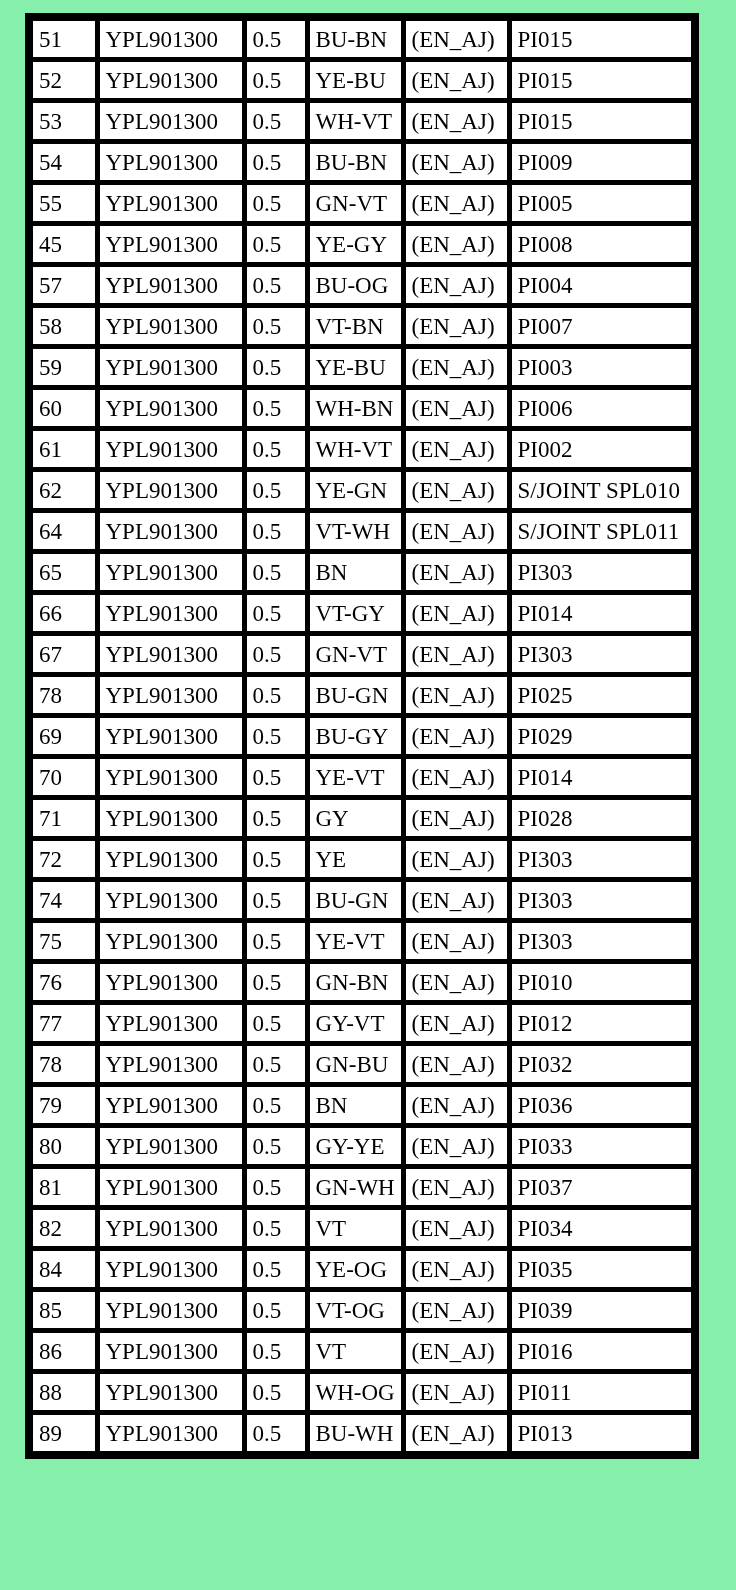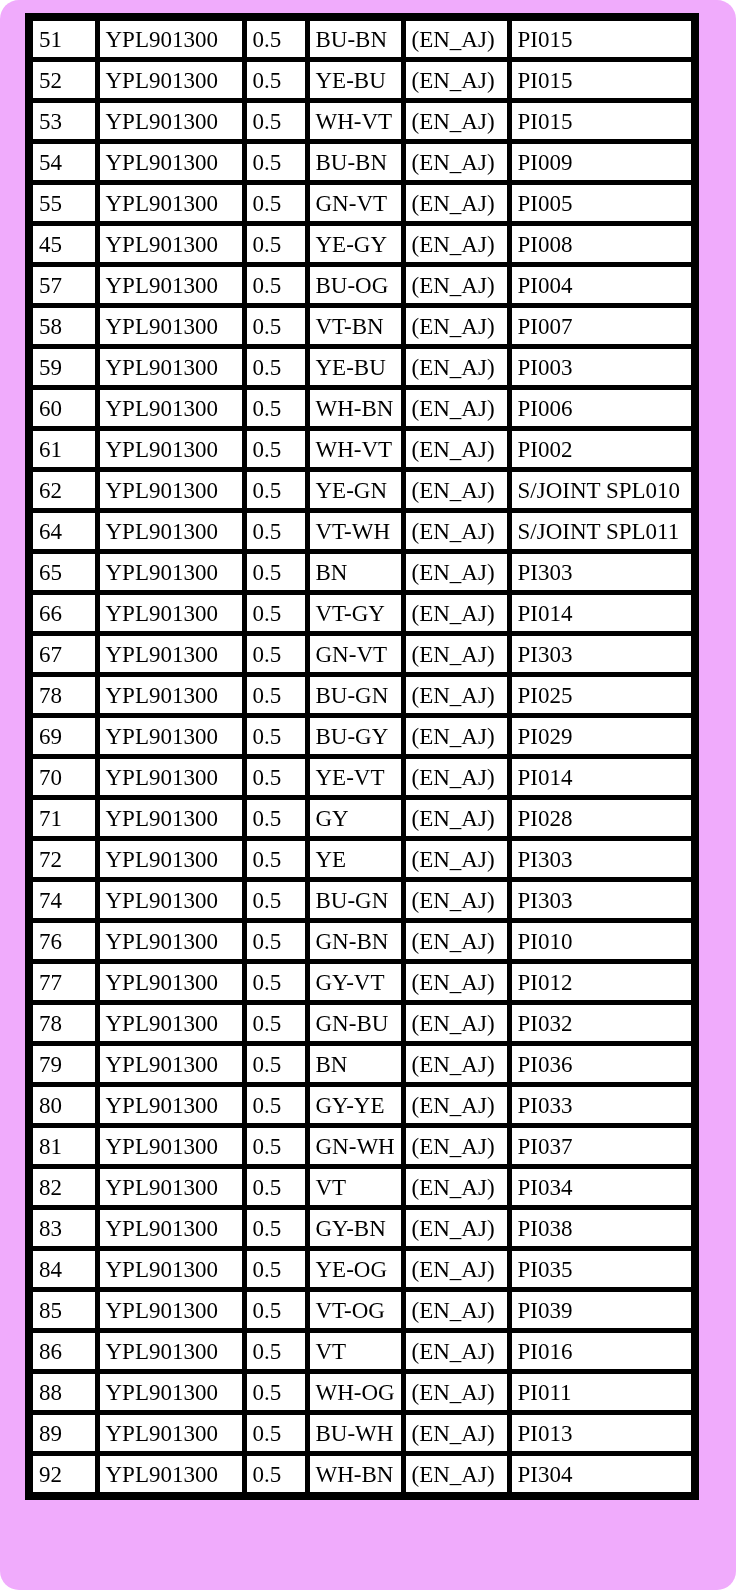--- a/index.html
+++ b/index.html
@@ -10,22 +10,21 @@
     width: 736px;
     height: 1590px;
     background: #ffffff;
     position: relative;
     font-family: "Liberation Serif", serif;
     color: #000000;
   }
   .doc-page {
     position: absolute;
     inset: 0;
-    background: #f0abfc;
-    border-radius: 19px;
+    background: #86efac;
   }
   table.doc-table {
     position: absolute;
     left: 25px;
     top: 13px;
     width: 666px;
     border-collapse: collapse;
     table-layout: fixed;
     border: 8px solid #000000;
   }
@@ -232,20 +231,28 @@
         </tr>
         <tr>
           <td>74</td>
           <td>YPL901300</td>
           <td>0.5</td>
           <td>BU-GN</td>
           <td>(EN_AJ)</td>
           <td>PI303</td>
         </tr>
         <tr>
+          <td>75</td>
+          <td>YPL901300</td>
+          <td>0.5</td>
+          <td>YE-VT</td>
+          <td>(EN_AJ)</td>
+          <td>PI303</td>
+        </tr>
+        <tr>
           <td>76</td>
           <td>YPL901300</td>
           <td>0.5</td>
           <td>GN-BN</td>
           <td>(EN_AJ)</td>
           <td>PI010</td>
         </tr>
         <tr>
           <td>77</td>
           <td>YPL901300</td>
@@ -288,28 +295,20 @@
         </tr>
         <tr>
           <td>82</td>
           <td>YPL901300</td>
           <td>0.5</td>
           <td>VT</td>
           <td>(EN_AJ)</td>
           <td>PI034</td>
         </tr>
         <tr>
-          <td>83</td>
-          <td>YPL901300</td>
-          <td>0.5</td>
-          <td>GY-BN</td>
-          <td>(EN_AJ)</td>
-          <td>PI038</td>
-        </tr>
-        <tr>
           <td>84</td>
           <td>YPL901300</td>
           <td>0.5</td>
           <td>YE-OG</td>
           <td>(EN_AJ)</td>
           <td>PI035</td>
         </tr>
         <tr>
           <td>85</td>
           <td>YPL901300</td>
@@ -334,24 +333,16 @@
           <td>(EN_AJ)</td>
           <td>PI011</td>
         </tr>
         <tr>
           <td>89</td>
           <td>YPL901300</td>
           <td>0.5</td>
           <td>BU-WH</td>
           <td>(EN_AJ)</td>
           <td>PI013</td>
-        </tr>
-        <tr>
-          <td>92</td>
-          <td>YPL901300</td>
-          <td>0.5</td>
-          <td>WH-BN</td>
-          <td>(EN_AJ)</td>
-          <td>PI304</td>
         </tr>
       </tbody>
   </table>
 </div>
 
 </body></html>

